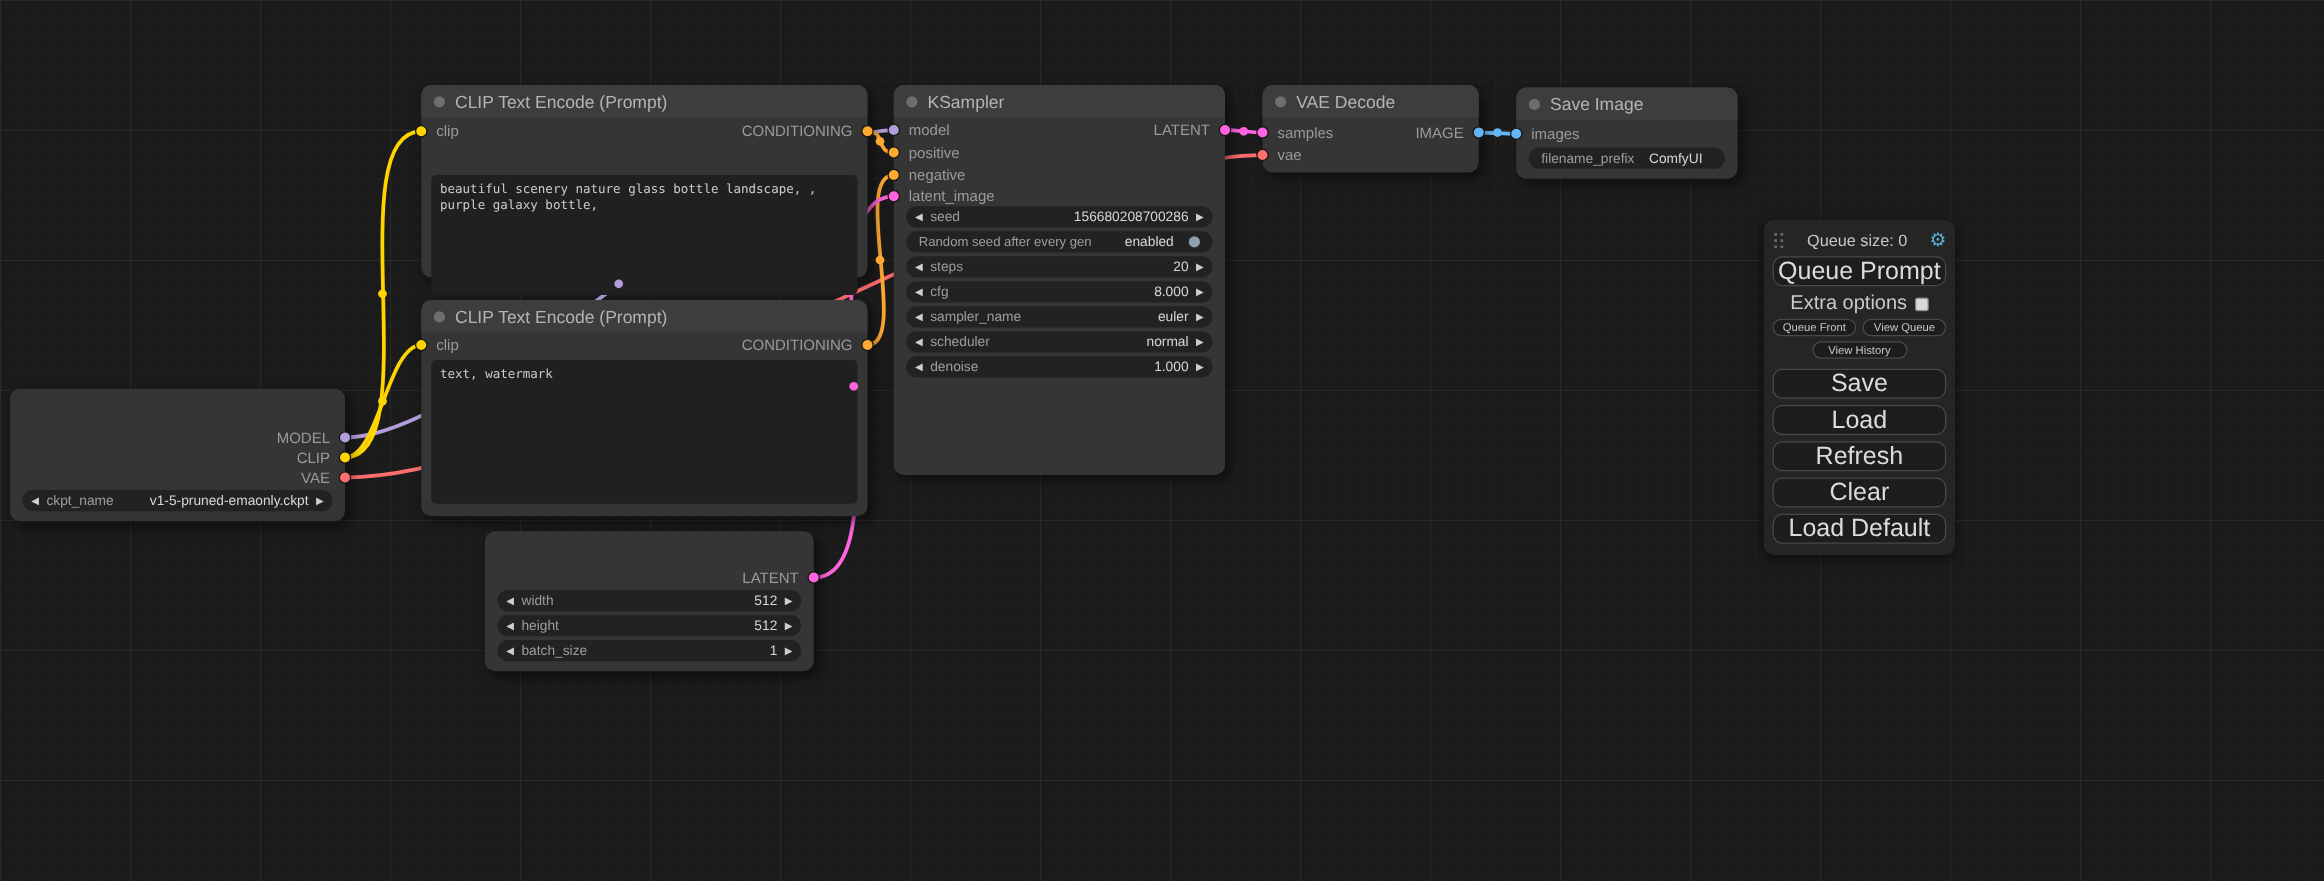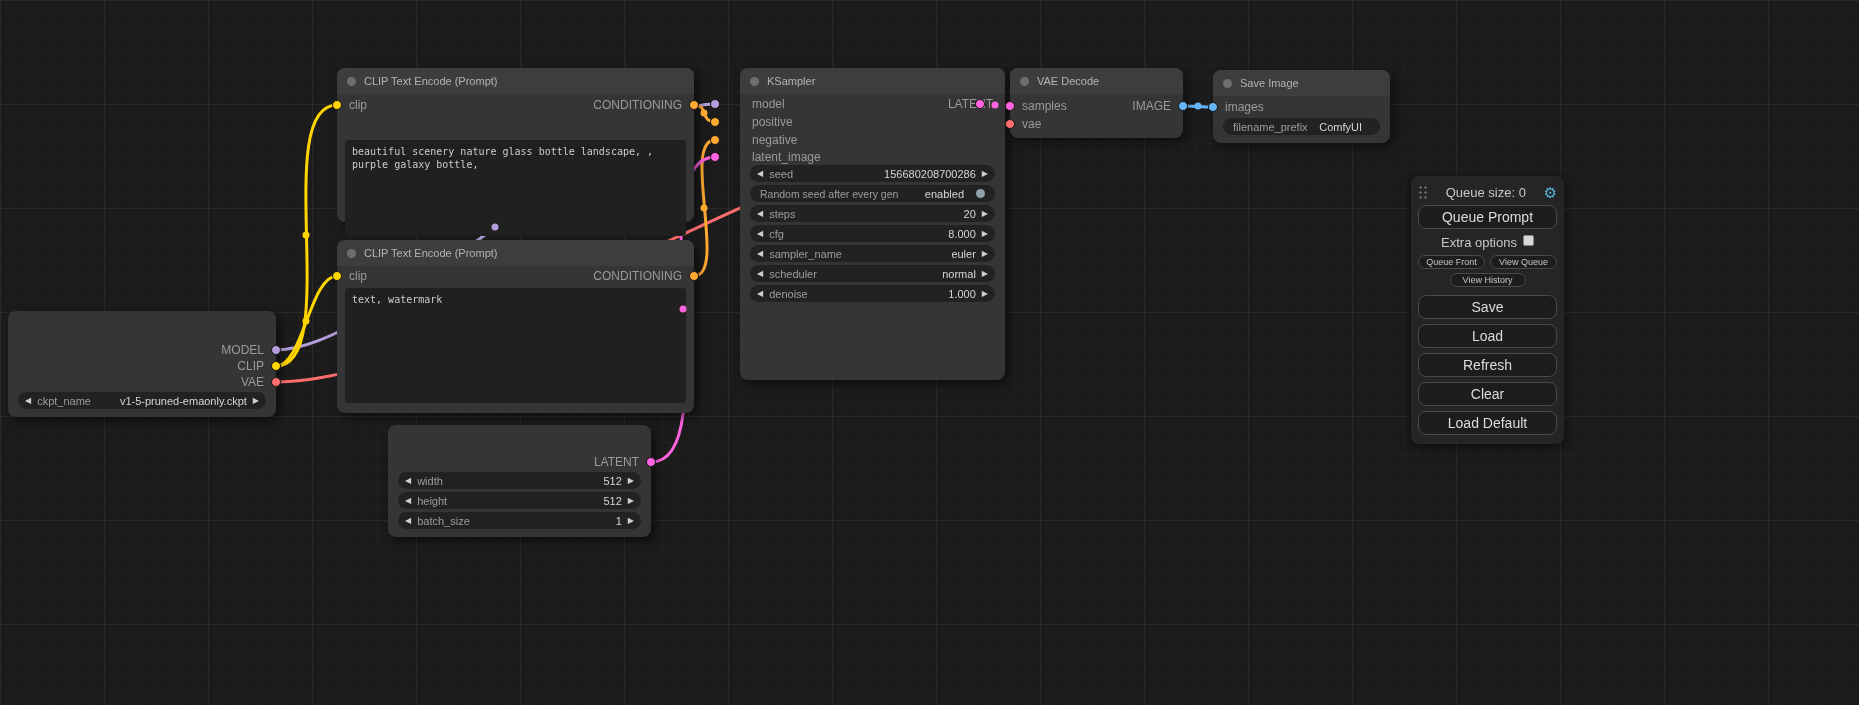--- a/index.html
+++ b/index.html
@@ -20,21 +20,21 @@
   #dots  { z-index:3; }
 
   .node {
     position:absolute; z-index:2;
     background:#353535; border-radius:8px;
     box-shadow:4px 4px 10px rgba(0,0,0,.5);
   }
   .ntitle {
     height:26px; background:#3d3d3d; border-radius:8px 8px 0 0;
     display:flex; align-items:center; gap:8px; padding:0 10px;
-    color:#b4b4b4; font-size:11px; white-space:nowrap;
+    color:#b4b4b4; font-size:14px; white-space:nowrap;
   }
   .tdot { width:9px; height:9px; border-radius:50%; background:#6e6e6e; flex:0 0 auto; }
   .slot { position:absolute; font-size:12px; color:#9a9a9a; line-height:14px; white-space:nowrap; }
   .slot.in  { left:12px; }
   .slot.out { right:12px; text-align:right; }
 
   .widget {
     position:absolute; left:10px; right:10px; height:17px;
     background:#222; border-radius:9px;
     display:flex; align-items:center; gap:6px; padding:0 7px;
@@ -63,23 +63,23 @@
   .drag-handle { width:10px; height:14px;
     background:radial-gradient(#6a6a6a 1.2px, transparent 1.4px) 0 0/5px 5px; }
   .queue-size { flex:1; text-align:center; color:#c9c9c9; font-size:13px; }
   .gear { font-size:15px; line-height:15px; cursor:pointer; }
 
   .btn {
     background:#1d1d1d; border:1px solid #4a4a4a; border-radius:8px;
     color:#dcdcdc; font-family:"Liberation Sans",sans-serif; cursor:pointer;
     display:flex; align-items:center; justify-content:center;
   }
-  .btn-big { height:24px; font-size:14px; margin-bottom:5px; }
-  .extra-row { display:flex; justify-content:center; gap:6px;
-    height:16px; margin:1px 0 4px; color:#c9c9c9; font-size:13px; }
+  .btn-big { height:24px; font-size:20px; margin-bottom:5px; }
+  .extra-row { display:flex; align-items:center; justify-content:center; gap:6px;
+    height:16px; margin:1px 0 4px; color:#c9c9c9; font-size:16px; }
   .checkbox { width:11px; height:11px; background:#d9d9d9; border:1px solid #888; border-radius:2px; }
   .small-row { display:flex; gap:5px; margin-bottom:4px;justify-content:center; }
   .btn-small { height:14px; font-size:9px; flex:1; border-radius:8px; color:#c6c6c6; }
   .history-row { display:flex; justify-content:center; margin-bottom:8px; }
   .btn-history { height:14px; font-size:9px; width:76px; border-radius:8px; color:#c6c6c6; }
 </style>
 </head>
 <body>
 
 <svg class="layer" id="wires" width="1859" height="705">
@@ -143,21 +143,21 @@
     <span class="warrow">▶</span>
   </div>
   <div class="widget" style="top:87px">
     <span class="warrow">◀</span>
     <span class="wname">batch_size</span>
     <span class="wval">1</span>
     <span class="warrow">▶</span>
   </div>
 </div>
 
-<div class="node" style="left:715px; top:68px; width:265px; height:312px;margin-left:25px;">
+<div class="node" style="left:715px; top:68px; width:265px; height:312px;">
   <div class="ntitle">
     <span class="tdot"></span>
     <span>KSampler</span>
   </div>
   <span class="slot in" style="top:29px">model</span>
   <span class="slot in" style="top:47px">positive</span>
   <span class="slot in" style="top:65px">negative</span>
   <span class="slot in" style="top:82px">latent_image</span>
   <span class="slot out" style="top:29px">LATENT</span>
 

